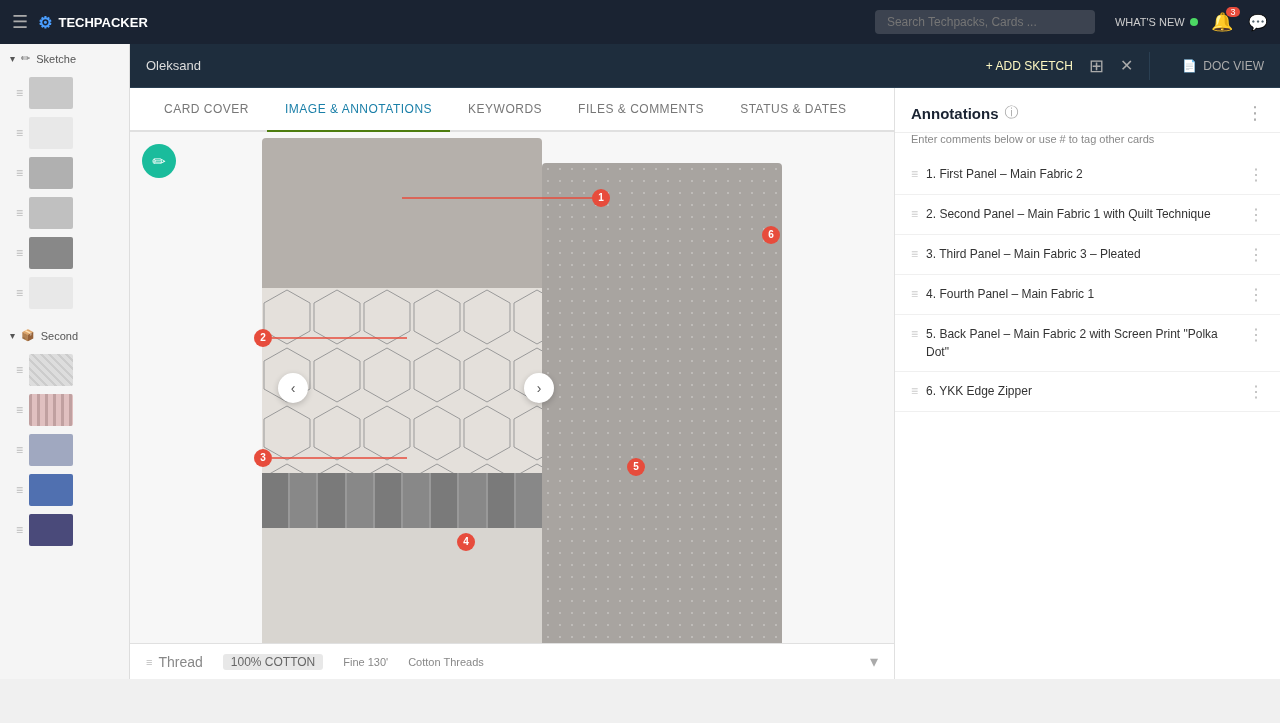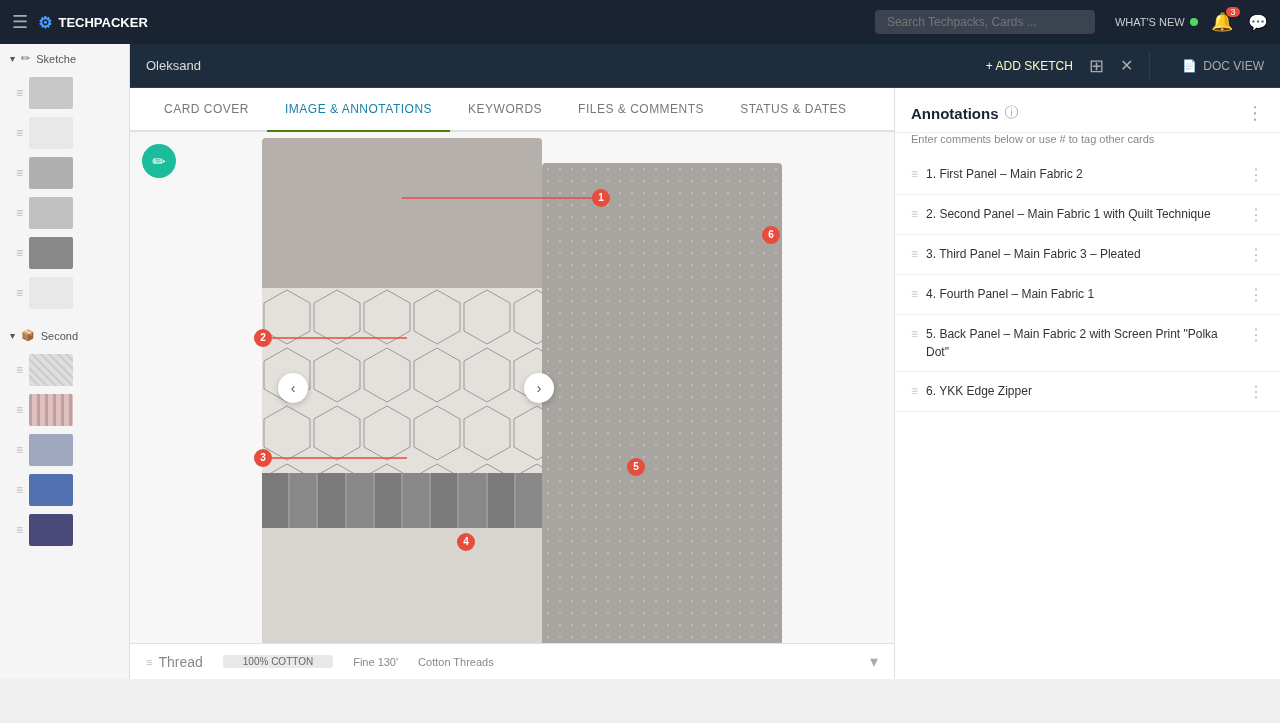--- a/index.html
+++ b/index.html
@@ -71,21 +71,21 @@
     .annotation-list { flex: 1; overflow-y: auto; padding: 0; }
     .annotation-item { display: flex; align-items: flex-start; padding: 10px 16px; border-bottom: 1px solid #f0f0f0; cursor: pointer; }
     .ann-drag { color: #ccc; font-size: 12px; margin-right: 8px; padding-top: 2px; }
     .ann-text { flex: 1; font-size: 12px; color: #333; line-height: 1.5; }
     .ann-more { color: #bbb; font-size: 16px; cursor: pointer; margin-left: 8px; margin-top: 0; }
     .nav-btn-circle { width: 30px; height: 30px; background: #fff; border-radius: 50%; box-shadow: 0 2px 6px rgba(0,0,0,0.2); display: flex; align-items: center; justify-content: center; cursor: pointer; font-size: 14px; color: #555; }
 
     
     .bottom-strip { height: 36px; background: #fff; border-top: 1px solid #e0e0e0; display: flex; align-items: center; padding: 0 16px; gap: 20px; font-size: 11px; color: #888; }
     .bottom-strip-item { display: flex; align-items: center; gap: 6px; }
-    .bottom-strip-tag { background: #e8e8e8; border-radius: 3px; padding: 1px 20px; font-size: 10px; color: #666; }
+    .bottom-strip-tag { background: #e8e8e8; border-radius: 3px; padding: 1px 8px; font-size: 12px; color: #666; }
   </style>
 </head>
 <body>
 
 <div class="top-bar">
   <span style="font-size:18px;color:#aaa;cursor:pointer;">☰</span>
   <div class="top-bar-logo">
     <span class="top-bar-logo-icon">⚙</span>
     <span>TECHPACKER</span>
   </div>

